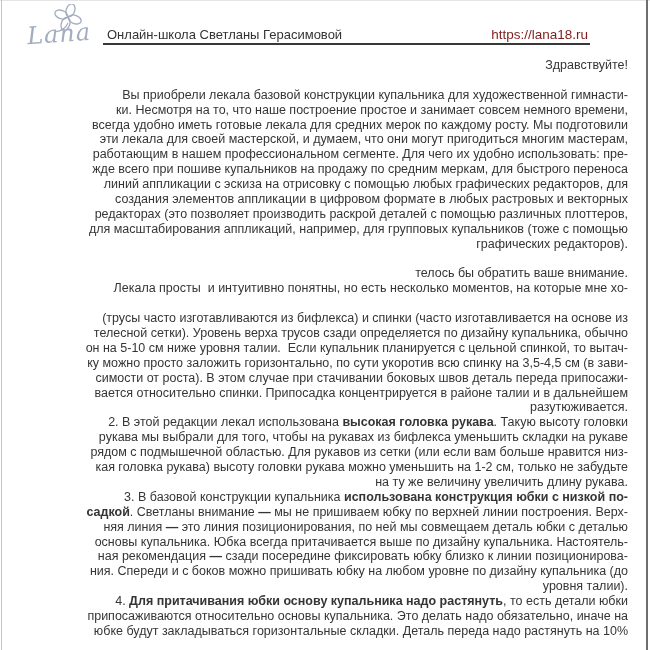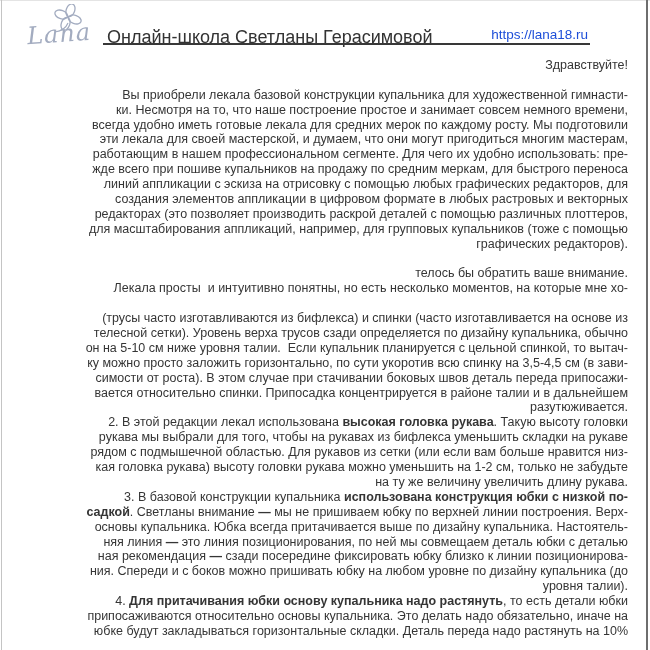--- a/index.html
+++ b/index.html
@@ -25,25 +25,25 @@
     font-family: "DejaVu Serif", serif;
     font-style: italic;
     font-size: 24px;
     letter-spacing: 1px;
     color: #a3acc0;
     transform: rotate(-4deg);
   }
   .logo-clover { position: absolute; left: 50px; top: 4px; }
   .school-title {
     position: absolute; left: 107px; top: 27px;
-    font-size: 18px; color: #333333;
+    font-size: 13px; color: #333333;
   }
   .site-url {
     position: absolute; right: 62px; top: 27px;
-    font-size: 13.5px; color: #1d4ed8;
+    font-size: 13.5px; color: #7f1d1d;
     text-decoration: none;
   }
   .header-rule {
     position: absolute; left: 103px; top: 43px;
     width: 487px; height: 1.6px;
     background: #383838;
   }
 
   
   .doc-body {
@@ -117,22 +117,22 @@
       <div class="para">
         <div class="line indent"><span>2. В этой редакции лекал использована </span><span class="b">высокая головка рукава</span><span>. Такую высоту головки</span></div>
         <div class="line"><span>рукава мы выбрали для того, чтобы на рукавах из бифлекса уменьшить складки на рукаве</span></div>
         <div class="line"><span>рядом с подмышечной областью. Для рукавов из сетки (или если вам больше нравится низ-</span></div>
         <div class="line"><span>кая головка рукава) высоту головки рукава можно уменьшить на 1-2 см, только не забудьте</span></div>
         <div class="line"><span>на ту же величину увеличить длину рукава.</span></div>
       </div>
       <div class="para">
         <div class="line indent"><span>3. В базовой конструкции купальника </span><span class="b">использована конструкция юбки с низкой по-</span></div>
         <div class="line"><span class="b">садкой</span><span>. Светланы внимание </span><span class="b">—</span><span> мы не пришиваем юбку по верхней линии построения. Верх-</span></div>
+        <div class="line"><span>няя линия </span><span class="b">—</span><span> это линия позиционирования, по ней мы совмещаем деталь юбки с деталью</span></div>
         <div class="line"><span>основы купальника. Юбка всегда притачивается выше по дизайну купальника. Настоятель-</span></div>
-        <div class="line"><span>няя линия </span><span class="b">—</span><span> это линия позиционирования, по ней мы совмещаем деталь юбки с деталью</span></div>
         <div class="line"><span>ная рекомендация </span><span class="b">—</span><span> сзади посередине фиксировать юбку близко к линии позиционирова-</span></div>
         <div class="line"><span>ния. Спереди и с боков можно пришивать юбку на любом уровне по дизайну купальника (до</span></div>
         <div class="line"><span>уровня талии).</span></div>
       </div>
       <div class="para">
         <div class="line indent"><span>4. </span><span class="b">Для притачивания юбки основу купальника надо растянуть</span><span>, то есть детали юбки</span></div>
         <div class="line"><span>припосаживаются относительно основы купальника. Это делать надо обязательно, иначе на</span></div>
         <div class="line"><span>юбке будут закладываться горизонтальные складки. Деталь переда надо растянуть на 10%</span></div>
       </div>
     </div>

